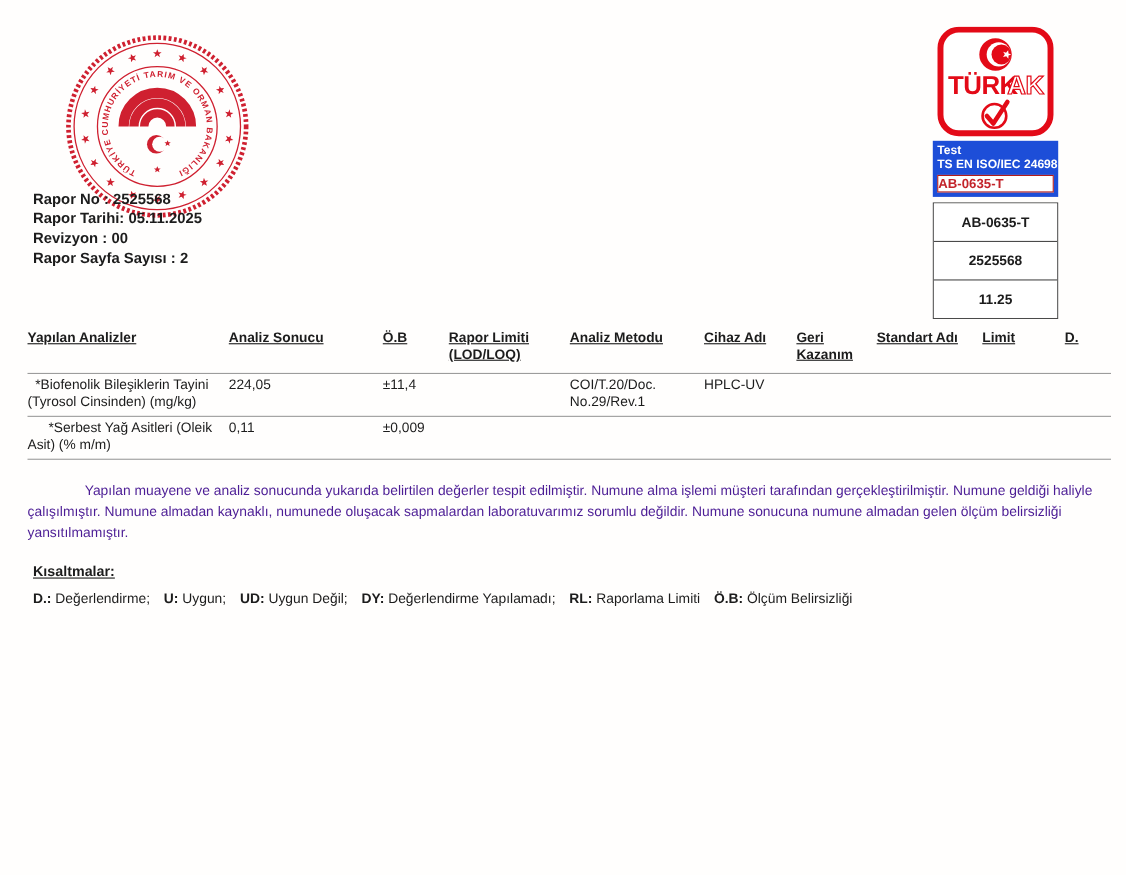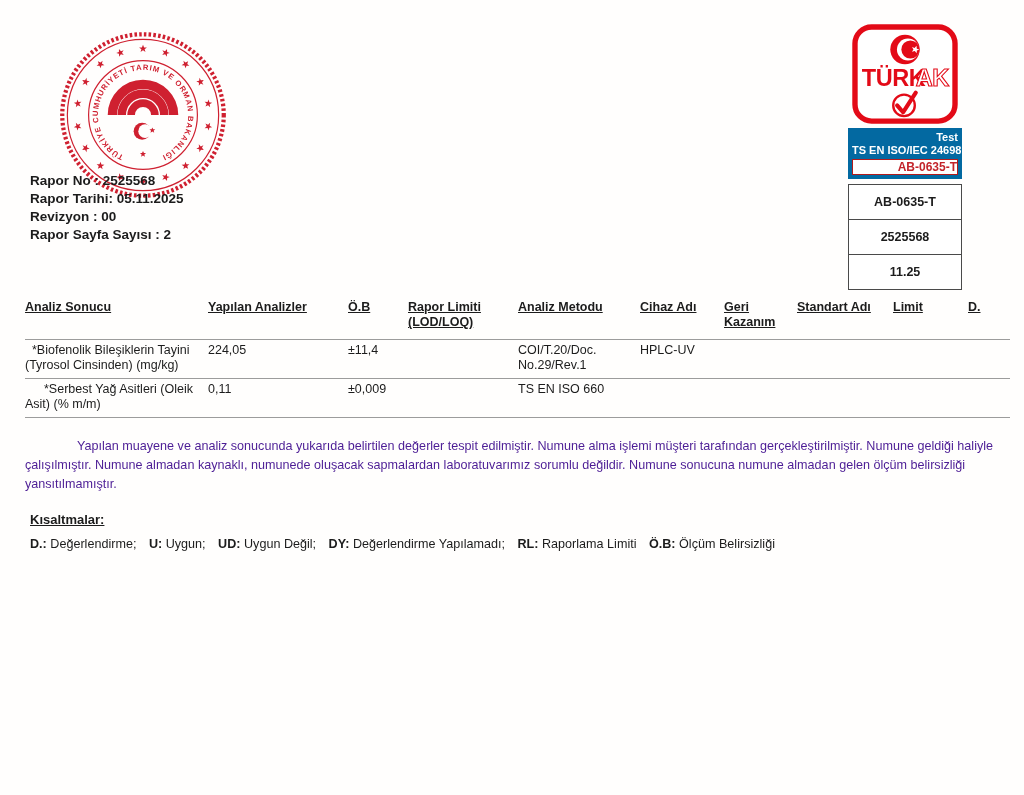--- a/index.html
+++ b/index.html
@@ -16,21 +16,21 @@
   
   .letterhead { position:absolute; left:262px; top:53px; width:552px; text-align:center; }
   .lh-line1 { font-size:14px; letter-spacing:.3px; margin-bottom:7px; }
   .lh-line2 { font-size:13.5px; letter-spacing:.3px; margin-bottom:7px; }
   .lh-line3 { font-size:13.5px; letter-spacing:.3px; }
   .report-title { margin-top:24px; font-size:17px; font-weight:bold; letter-spacing:.4px; }
 
   
   .turkak { position:absolute; left:848px; top:24px; width:114px; }
   .turkak-logo { display:block; margin:0 auto 2px auto; }
-  .turkak-redbox { background:#0369a1; padding:3px 4px 4px 4px; text-align:right; color:#fff; }
+  .turkak-redbox { background:#1d4ed8; padding:3px 4px 4px 4px; text-align:left; color:#fff; }
   .turkak-redbox .t1 { font-size:11px; font-weight:bold; line-height:13px; }
   .turkak-redbox .t2 { font-size:11px; font-weight:bold; line-height:13px; white-space:nowrap; }
   .turkak-whitebox { background:#fff; border:1.5px solid #b21b1b; margin-top:2px;
                      color:#c3242b; font-size:12px; font-weight:bold; line-height:14px; }
   .turkak-cells { margin-top:5px; border:1px solid #4a4a4a; }
   .turkak-cell { border-top:1px solid #4a4a4a; background:#fff; text-align:center;
                  font-size:12.5px; font-weight:bold; padding:10px 2px; }
   .turkak-cell:first-child { border-top:none; }
 
   
@@ -139,22 +139,22 @@
 
   <div class="report-info">
     <div class="ri-line"><span>Rapor No :</span> <span>2525568</span></div>
     <div class="ri-line"><span>Rapor Tarihi:</span> <span>05.11.2025</span></div>
     <div class="ri-line"><span>Revizyon :</span> <span>00</span></div>
     <div class="ri-line ri-gap"><span>Rapor Sayfa Sayısı :</span> <span>2</span></div>
   </div>
 
   <div class="tbl">
     <div class="tbl-row tbl-head">
+      <div class="cell"><span>Yapılan Analizler</span></div>
       <div class="cell"><span>Analiz Sonucu</span></div>
-      <div class="cell"><span>Yapılan Analizler</span></div>
       <div class="cell"><span>Ö.B</span></div>
       <div class="cell"><span>Rapor Limiti (LOD/LOQ)</span></div>
       <div class="cell"><span>Analiz Metodu</span></div>
       <div class="cell"><span>Cihaz Adı</span></div>
       <div class="cell"><span>Geri Kazanım</span></div>
       <div class="cell"><span>Standart Adı</span></div>
       <div class="cell"><span>Limit</span></div>
       <div class="cell"><span>D.</span></div>
     </div>
     <div class="tbl-row tbl-datarow rule">
@@ -167,21 +167,20 @@
       <div class="cell"></div>
       <div class="cell"></div>
       <div class="cell"></div>
       <div class="cell"></div>
     </div>
     <div class="tbl-row tbl-datarow rule">
       <div class="cell indent-md">*Serbest Yağ Asitleri (Oleik Asit) (% m/m)</div>
       <div class="cell">0,11</div>
       <div class="cell">±0,009</div>
       <div class="cell"></div>
-      <div class="cell">TS EN ISO 660</div>
       <div class="cell"></div>
       <div class="cell"></div>
       <div class="cell"></div>
       <div class="cell"></div>
       <div class="cell"></div>
     </div>
     <div class="rule"></div>
   </div>
 
   <div class="disclaimer">Yapılan muayene ve analiz sonucunda yukarıda belirtilen değerler tespit edilmiştir. Numune alma işlemi müşteri tarafından gerçekleştirilmiştir. Numune geldiği haliyle çalışılmıştır. Numune almadan kaynaklı, numunede oluşacak sapmalardan laboratuvarımız sorumlu değildir. Numune sonucuna numune almadan gelen ölçüm belirsizliği yansıtılmamıştır.</div>

